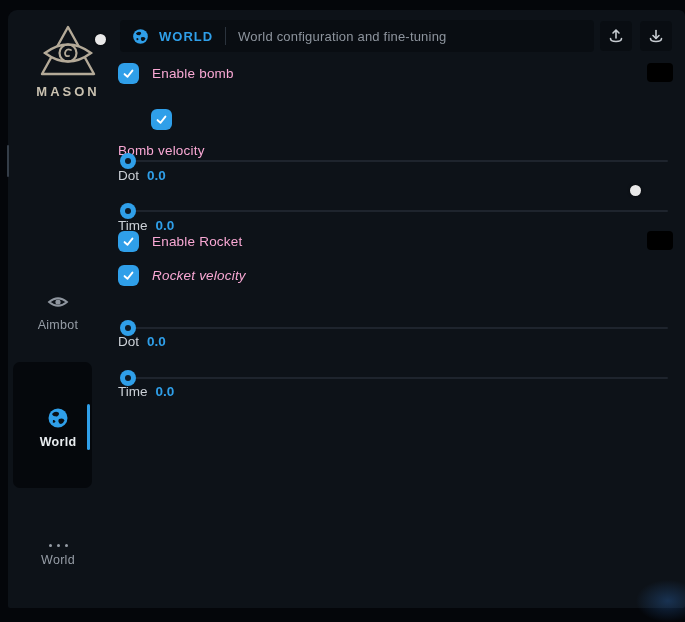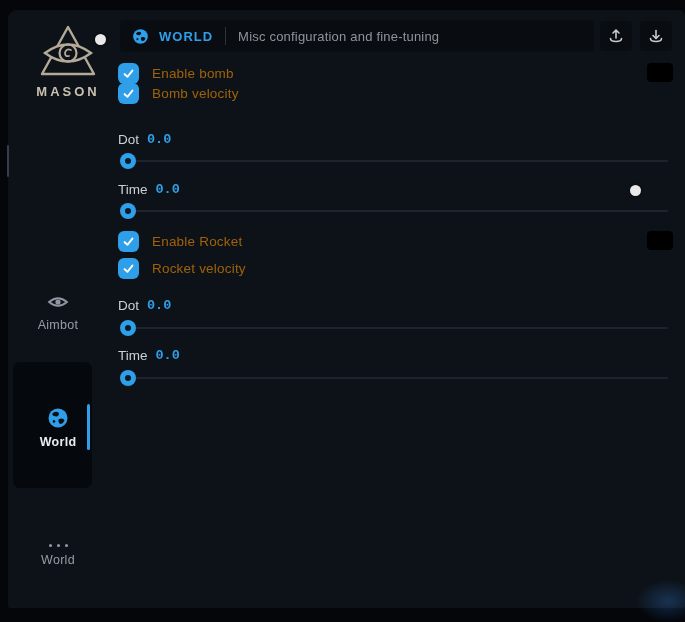--- a/index.html
+++ b/index.html
@@ -37,27 +37,27 @@
   .header-title { font-size:13px; font-weight:700; letter-spacing:1px; margin-left:10px; }
   .header-divider { width:1px; height:18px; background:#2b333d; margin:0 12px; }
   .header-subtitle { font-size:13px; color:#8d949d; letter-spacing:.2px; }
   .icon-btn { position:absolute; top:21px; width:32px; height:30px; background:#090d12;
     border-radius:4px; display:flex; align-items:center; justify-content:center; cursor:pointer; }
 
   
   .toggle-row { position:absolute; left:118px; display:flex; align-items:center; gap:13px; }
   .checkbox { width:21px; height:21px; border-radius:6px; display:flex; align-items:center;
     justify-content:center; cursor:pointer; }
-  .toggle-label { font-size:13.5px; color:#a16207; letter-spacing:.2px; }
+  .toggle-label { font-size:13.5px; color:#f9a8d4; letter-spacing:.2px; }
   .swatch { position:absolute; left:647px; width:26px; height:19px; border-radius:4px;
     cursor:pointer; }
 
-  .slider-label { position:absolute; left:118px; display:flex; gap:8px; font-size:13.5px; }
+  .slider-label { position:absolute; left:118px; display:flex; gap:8px; font-size:13.5px;margin-top:36px; }
   .slider-label .sl-name { color:#ccd1d7; }
-  .slider-label .sl-value { font-weight:600;font-family:Liberation Mono, monospace; }
+  .slider-label .sl-value { font-weight:600; }
 
   .slider { position:absolute; left:120px; width:548px; height:17px; cursor:pointer; }
   .slider .track { position:absolute; left:0; right:0; top:8px; height:2px; background:#1e242d;
     border-radius:1px; }
   .slider .handle { position:absolute; left:0; top:0.5px; width:16px; height:16px;
     border-radius:50%; display:flex; align-items:center; justify-content:center; }
   .slider .handle i { width:6px; height:6px; border-radius:50%; background:#0e1b27; }
 
   .cursor-dot { position:absolute; width:11px; height:11px; border-radius:50%;
     background:#e9e9e9; box-shadow:0 0 3px rgba(0,0,0,.6); }
@@ -128,21 +128,21 @@
     <span style="display:flex;">
       <svg width="17" height="17" viewBox="0 0 22 22">
         <circle cx="11" cy="11" r="9.5" fill="#2f9fe9"></circle>
         <path d="M5 7 Q8 3.5 11.5 5.5 Q13 7.5 10 9.5 Q6 9.6 5 7 Z" fill="#0a1016"></path>
         <path d="M12 12 Q16.5 10.5 17.5 13.5 Q15.5 18 12.5 16.5 Q10.5 14 12 12 Z" fill="#0a1016"></path>
         <path d="M6 13 Q8 12.5 8.5 14.5 Q7.5 16.5 5.8 15.5 Z" fill="#0a1016"></path>
       </svg>
     </span>
     <span class="header-title" style="color: rgb(47, 159, 233);">WORLD</span>
     <span class="header-divider"></span>
-    <span class="header-subtitle">Misc configuration and fine-tuning</span>
+    <span class="header-subtitle">World configuration and fine-tuning</span>
   </div>
 
   <div class="icon-btn" style="left:600px;">
     <span style="display:flex;">
       <svg width="16" height="16" viewBox="0 0 16 16" fill="none" stroke="#c7ccd1" stroke-width="1.6" stroke-linecap="round" stroke-linejoin="round">
         <path d="M8 10 V2.5"></path>
           <path d="M5 5 L8 2 L11 5"></path>
           <path d="M2.5 10.5 Q2.5 13.5 8 13.5 Q13.5 13.5 13.5 10.5"></path>
       </svg>
     </span>
@@ -162,21 +162,21 @@
       <span style="display:flex;">
         <svg width="13" height="13" viewBox="0 0 20 20" fill="none" stroke="#ffffff" stroke-width="3" stroke-linecap="round" stroke-linejoin="round">
             <path d="M4 11 L8.5 15 L16 5.5"></path>
           </svg>
       </span>
     </span>
     <span class="toggle-label">Enable bomb</span>
   </div>
   <div class="swatch" style="top: 63px; background: rgb(0, 0, 0);"></div>
 
-  <div class="toggle-row" style="top:83px;">
+  <div class="toggle-row" style="top:109px;flex-direction:column;">
     <span class="checkbox" style="background: rgb(47, 159, 233);">
       <span style="display:flex;">
         <svg width="13" height="13" viewBox="0 0 20 20" fill="none" stroke="#ffffff" stroke-width="3" stroke-linecap="round" stroke-linejoin="round">
             <path d="M4 11 L8.5 15 L16 5.5"></path>
           </svg>
       </span>
     </span>
     <span class="toggle-label">Bomb velocity</span>
   </div>
 
@@ -207,21 +207,21 @@
       <span style="display:flex;">
         <svg width="13" height="13" viewBox="0 0 20 20" fill="none" stroke="#ffffff" stroke-width="3" stroke-linecap="round" stroke-linejoin="round">
             <path d="M4 11 L8.5 15 L16 5.5"></path>
           </svg>
       </span>
     </span>
     <span class="toggle-label">Enable Rocket</span>
   </div>
   <div class="swatch" style="top: 231px; background: rgb(0, 0, 0);"></div>
 
-  <div class="toggle-row" style="top:258px;">
+  <div class="toggle-row" style="top:265px;font-style:italic;">
     <span class="checkbox" style="background: rgb(47, 159, 233);">
       <span style="display:flex;">
         <svg width="13" height="13" viewBox="0 0 20 20" fill="none" stroke="#ffffff" stroke-width="3" stroke-linecap="round" stroke-linejoin="round">
             <path d="M4 11 L8.5 15 L16 5.5"></path>
           </svg>
       </span>
     </span>
     <span class="toggle-label">Rocket velocity</span>
   </div>
 

